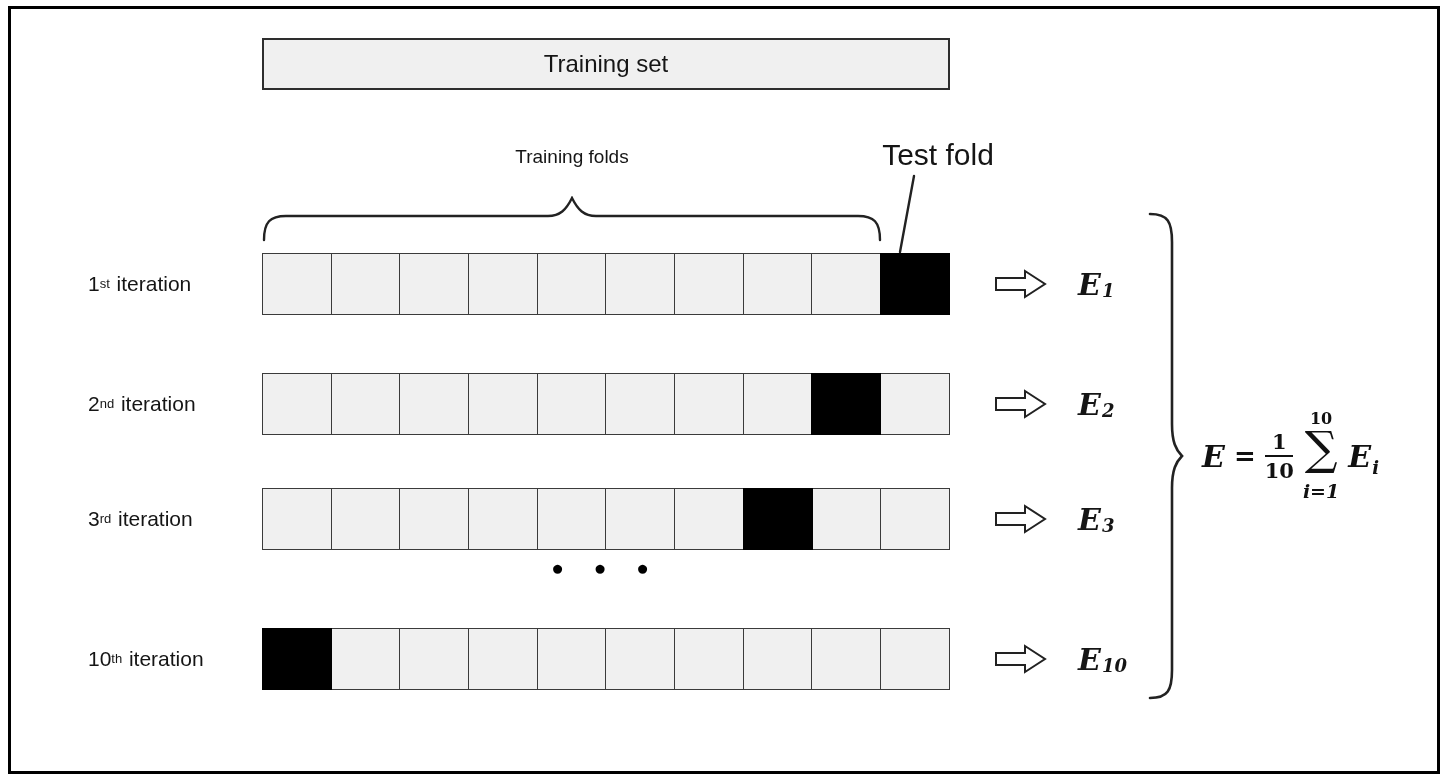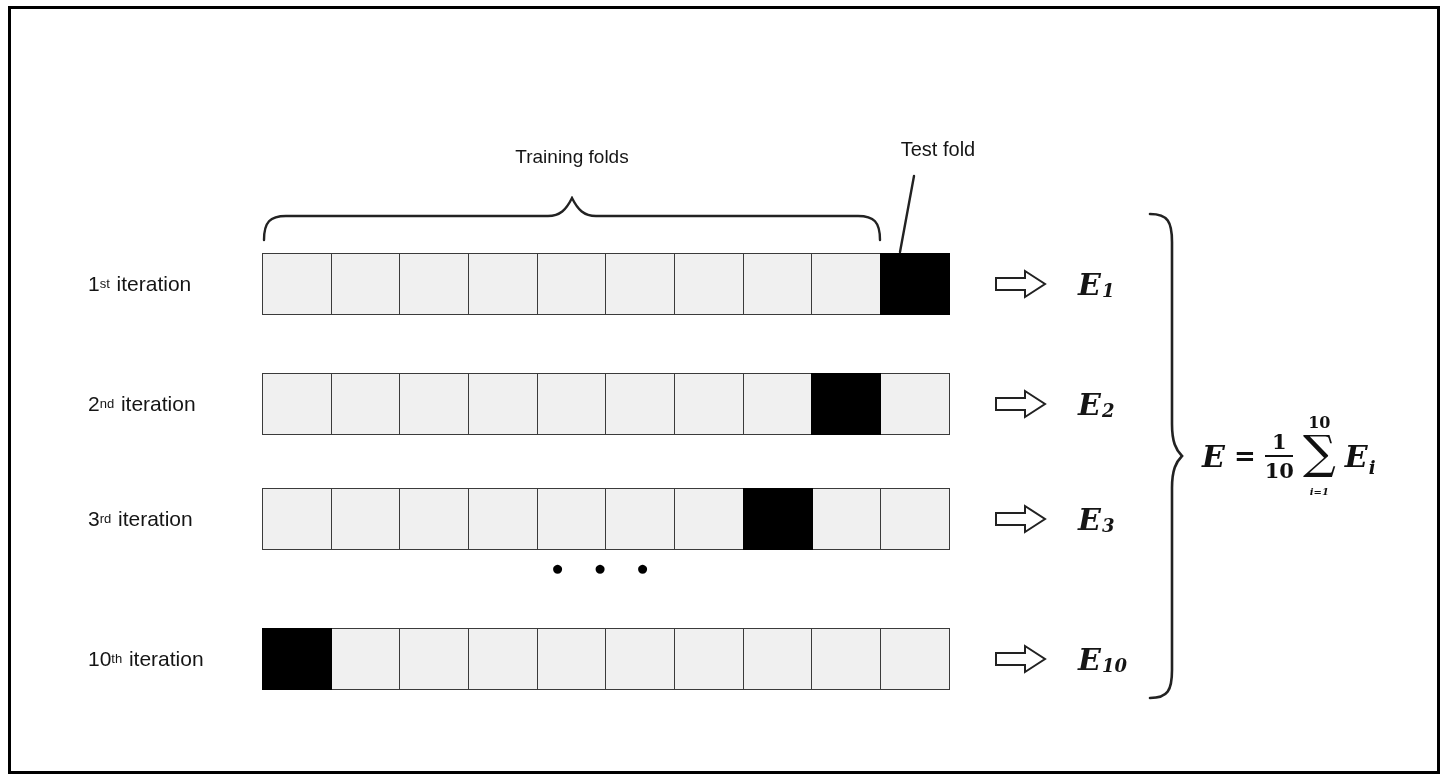--- a/index.html
+++ b/index.html
@@ -14,21 +14,21 @@
     position:relative;width:1448px;height:780px;background:#ffffff;
     font-family:"Liberation Sans",sans-serif;color:#151515;overflow:hidden;
   }
   .frame{position:absolute;left:8px;top:6px;right:8px;bottom:6px;border:3px solid var(--frame-border,#000);}
   .training-set-box{
     position:absolute;left:262px;top:38px;width:688px;height:52px;
     background:var(--fold-fill,#f0f0f0);border:2px solid #2e2e2e;
     display:flex;align-items:center;justify-content:center;font-size:24px;
   }
   .tf-label{position:absolute;left:262px;top:146px;width:620px;text-align:center;font-size:19px;}
-  .test-label{position:absolute;left:878px;top:138px;width:120px;text-align:center;font-size:20px;}
+  .test-label{position:absolute;left:878px;top:138px;width:120px;text-align:center;font-size:30px;}
   .over-brace{position:absolute;left:262px;top:196px;width:620px;height:46px;}
   .pointer{position:absolute;left:890px;top:174px;width:44px;height:80px;}
   .row{position:absolute;left:0;width:1448px;height:62px;}
   .r0{top:253px;} .r1{top:373px;} .r2{top:488px;} .r3{top:628px;}
   .iter-label{position:absolute;left:88px;top:0;height:100%;display:flex;align-items:center;font-size:21px;}
   .iter-label sup{font-size:13px;line-height:0;}
   .iter-text{margin-left:0.32em;}
   .folds{position:absolute;left:262px;top:0;width:688px;height:62px;display:flex;}
   .fold-cell{flex:1;background:var(--fold-fill,#f0f0f0);border:1.5px solid var(--fold-border,#3b3b3b);margin-left:-1.5px;}
   .fold-cell:first-child{margin-left:0;}
@@ -50,29 +50,32 @@
   }
   .f-var,.f-term{font-style:italic;font-weight:600;font-size:30px;}
   .f-term sub{font-size:18px;line-height:0;transform:translateY(5px);margin-left:1px;}
   .f-eq{font-size:26px;font-weight:600;}
   .frac{display:inline-flex;flex-direction:column;align-items:center;line-height:1;}
   .num,.den{font-size:21px;font-weight:600;}
   .frac-bar{width:28px;height:2px;background:#111;margin:3px 0;}
   .sum{display:inline-flex;flex-direction:column;align-items:center;line-height:1;}
   .sum-top{font-size:16px;font-weight:600;margin-bottom:2px;}
   .sigma{font-size:46px;line-height:0.85;}
-  .sum-bot{font-size:10px;font-style:italic;font-weight:600;margin-top:14px;}
+  .sum-bot{font-size:19px;font-style:italic;font-weight:600;margin-top:14px;}
   svg{display:block;}
 </style>
 </head>
 <body>
 
 <div class="canvas">
   <div class="frame"></div>
 
+  <div class="training-set-box">
+    <span>Training set</span>
+  </div>
 
   <div class="tf-label">Training folds</div>
   <div class="test-label">Test fold</div>
 
   <svg class="over-brace" viewBox="0 0 620 46" preserveAspectRatio="none">
     <path d="M2,44 C2,26 8,20 24,20 L286,20 C298,20 304,14 310,2 C316,14 322,20 334,20 L596,20 C612,20 618,26 618,44" fill="none" stroke="#222" stroke-width="2.4" stroke-linecap="round"></path>
   </svg>
 
   <svg class="pointer" viewBox="0 0 44 80" preserveAspectRatio="none">
     <line x1="24" y1="2" x2="10" y2="78" stroke="#222" stroke-width="2.4" stroke-linecap="round"></line>

